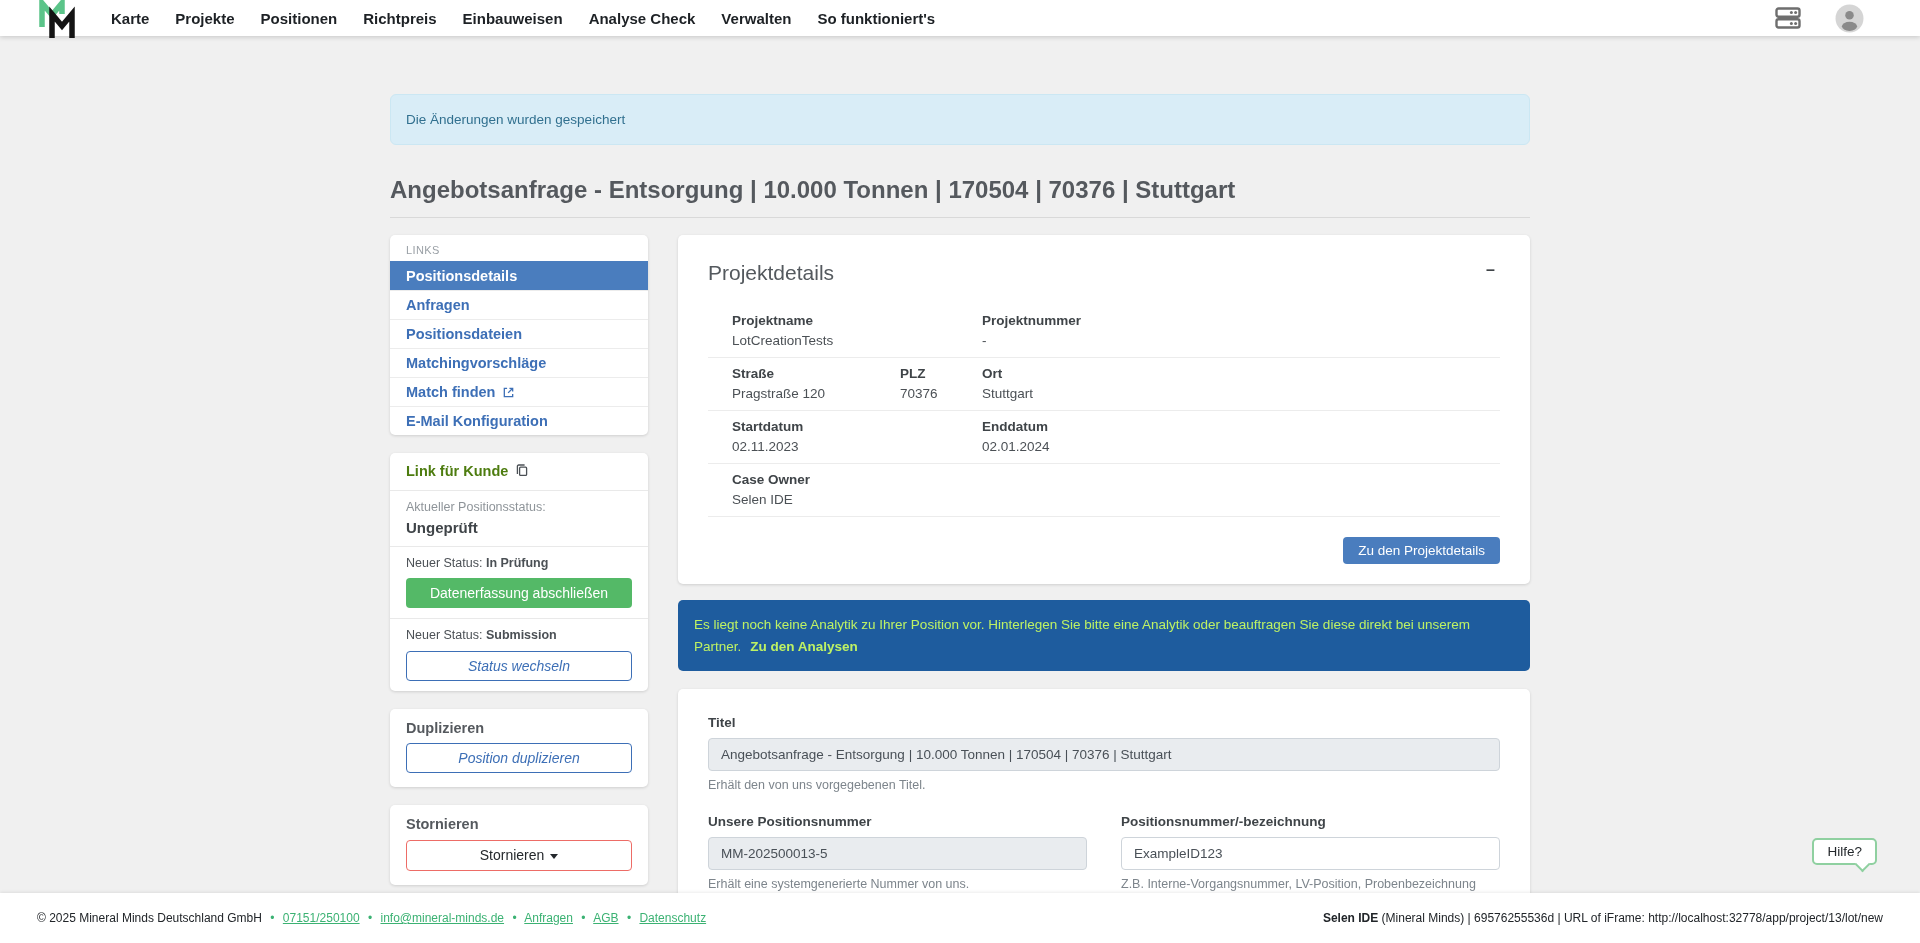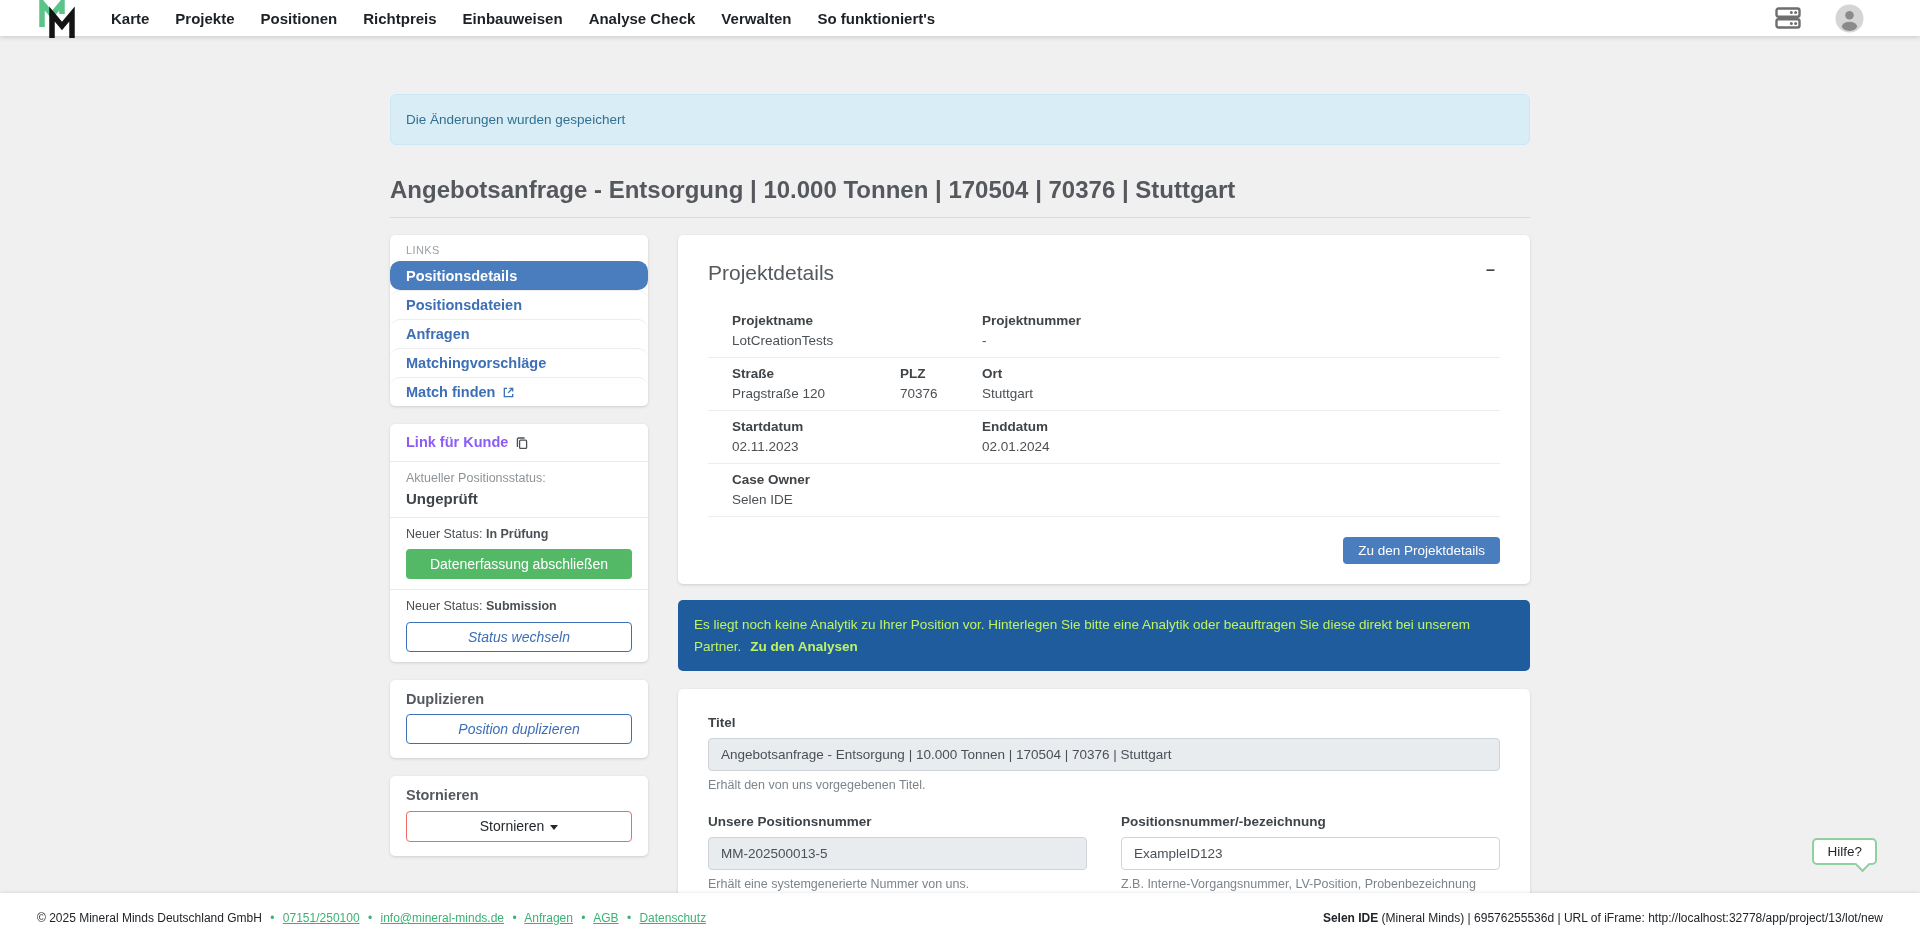--- a/index.html
+++ b/index.html
@@ -39,28 +39,28 @@
   .sidebar { width:258px; flex:none; }
   .main-col { flex:1; min-width:0; }
 
   .card { background:#fff; border-radius:5px; box-shadow:0 1px 3px rgba(0,0,0,.14); }
   .sidebar .card { margin-bottom:18px; overflow:hidden; }
 
   
   .links-header { padding:9px 16px 5px; font-size:11px; color:#9aa0a6; letter-spacing:.4px; }
   .side-nav-item {
     padding:6px 16px; font-size:14.5px; font-weight:600; color:#3d6fb6;
-    border-top:1px solid #ececec; cursor:pointer; display:flex; align-items:center; gap:7px;border-radius:10px;
+    border-top:1px solid #ececec; cursor:pointer; display:flex; align-items:center; gap:7px;
   }
   .side-nav-item.active { background:#4a7dbe; color:#fff; border-top-color:#4a7dbe; }
 
   
   .status-section { padding:9px 16px 10px; border-bottom:1px solid #e9e9e9; }
   .status-section:last-child { border-bottom:none; }
-  .link-blue { color:#8b5cf6; font-size:14.5px; font-weight:600; cursor:pointer; display:inline-flex; align-items:flex-end; gap:7px; }
+  .link-blue { color:#4d7c0f; font-size:14.5px; font-weight:600; cursor:pointer; display:inline-flex; align-items:flex-start; gap:7px; }
   .muted-label { font-size:12.5px; color:#8e9499; line-height:1.25; }
   .status-strong { font-size:15px; font-weight:700; color:#3f4448; margin-top:3px; }
   .new-status-line { font-size:12.5px; color:#4b5055; line-height:1.25; }
   .new-status-line b { font-weight:700; }
 
   .btn {
     display:block; width:100%; border-radius:4px; font-size:14px; text-align:center;
     padding:5px 0; cursor:pointer; border:1px solid transparent; font-family:inherit; line-height:1.3;
   }
   .btn-green { background:#54b967; color:#fff; margin-top:7px; }
@@ -182,34 +182,37 @@
     <div class="content-row">
 
       <div class="sidebar">
 
         <div class="card">
           <div class="links-header">LINKS</div>
           <div class="side-nav-item active">
             <span>Positionsdetails</span>
           </div>
           <div class="side-nav-item">
+            <span>Anfragen</span>
+          </div>
+          <div class="side-nav-item">
             <span>Positionsdateien</span>
-          </div>
-          <div class="side-nav-item">
-            <span>Anfragen</span>
           </div>
           <div class="side-nav-item">
             <span>Matchingvorschläge</span>
           </div>
           <div class="side-nav-item">
             <span>Match finden</span>
             <svg width="13" height="13" viewBox="0 0 14 14">
               <path d="M5.5 2.5H2.5v9h9V8.5" fill="none" stroke="currentColor" stroke-width="1.4"></path>
               <path d="M8 2.5h3.5V6M11.3 2.7 6.6 7.4" fill="none" stroke="currentColor" stroke-width="1.4"></path>
             </svg>
+          </div>
+          <div class="side-nav-item">
+            <span>E-Mail Konfiguration</span>
           </div>
         </div>
 
         <div class="card">
           <div class="status-section">
             <span class="link-blue">
               <span>Link für Kunde</span>
               <svg width="14" height="14" viewBox="0 0 14 14">
                 <rect x="4.6" y="4.2" width="7" height="8.2" rx="1" fill="none" stroke="#4b5055" stroke-width="1.3"></rect>
                 <path d="M9.6 2h-6a1.2 1.2 0 0 0-1.2 1.2V11" fill="none" stroke="#4b5055" stroke-width="1.3"></path>

